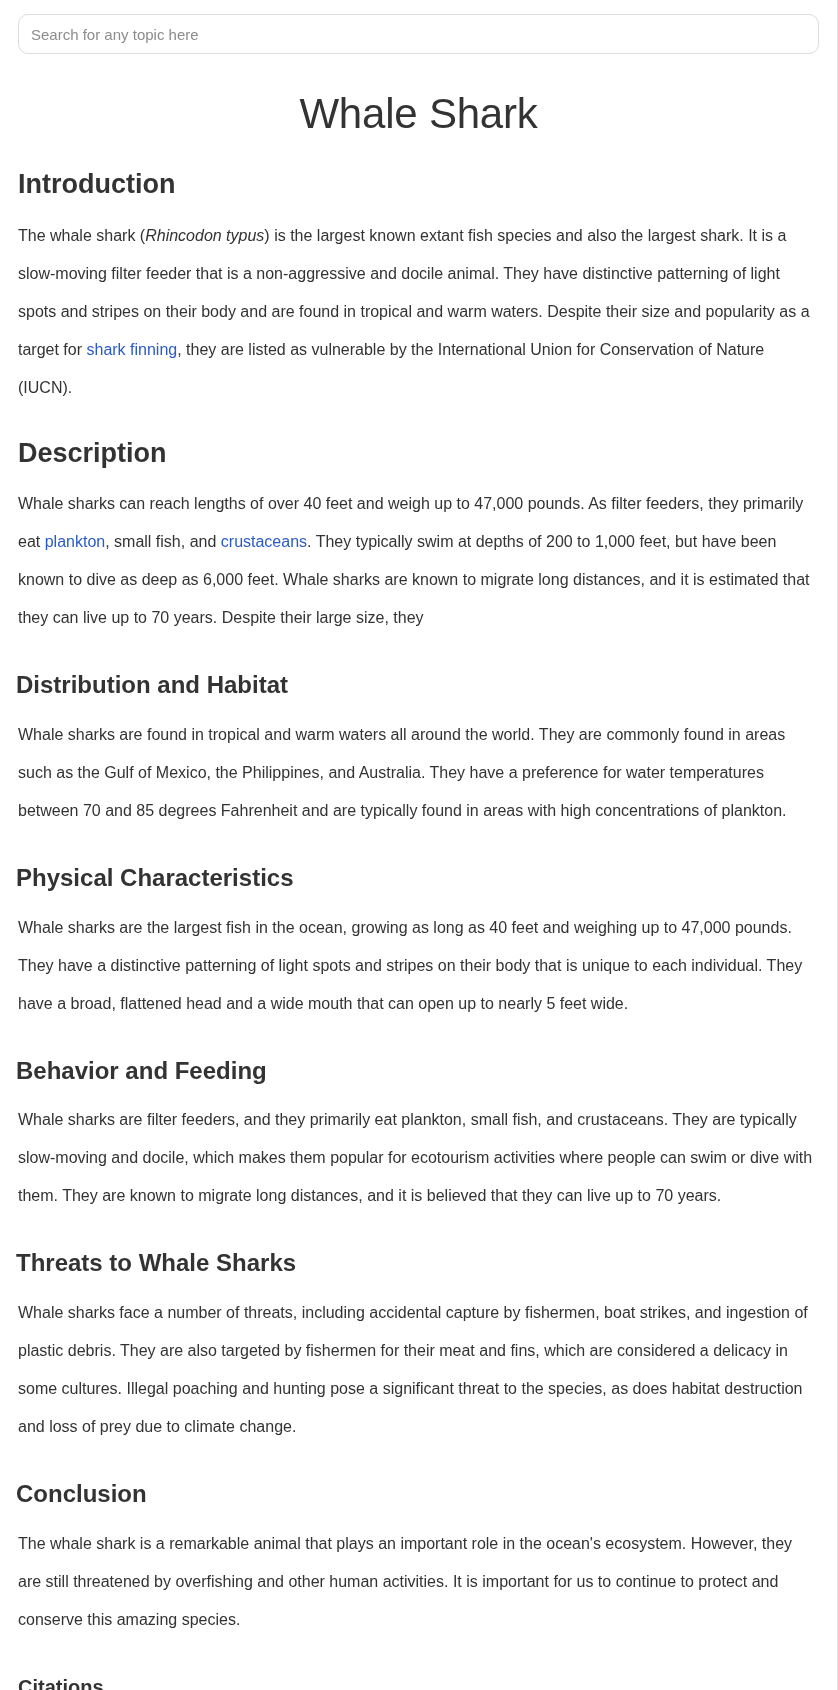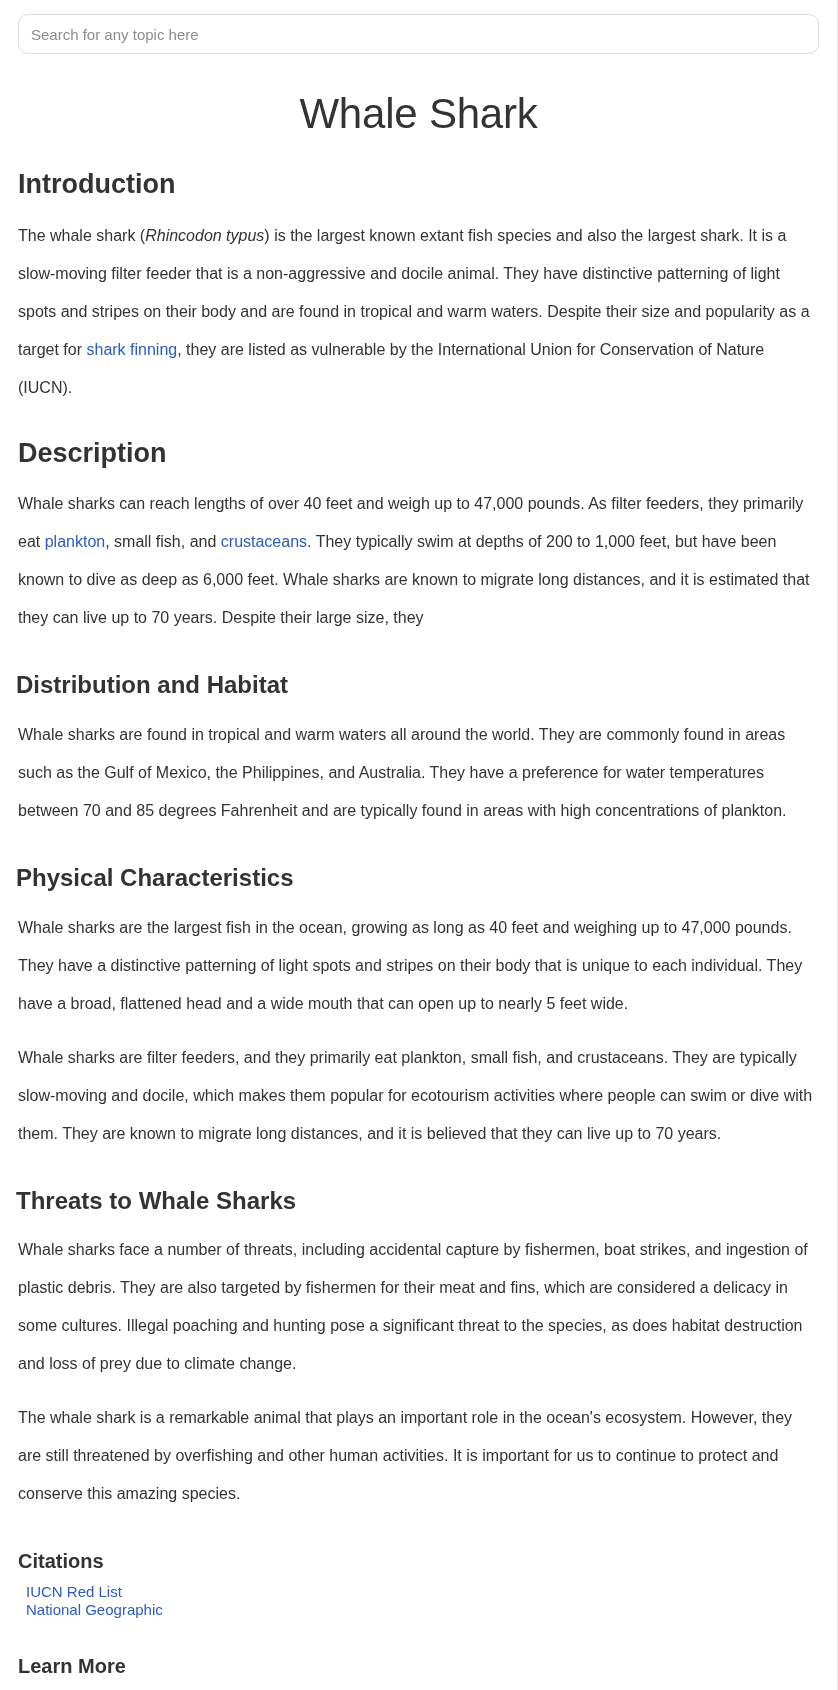--- a/index.html
+++ b/index.html
@@ -115,25 +115,27 @@
 
   <h2 class="section-title">Description</h2>
   <p class="body-text"><span>Whale sharks can reach lengths of over 40 feet and weigh up to 47,000 pounds. As filter feeders, they primarily eat </span><a class="inline-link" href="#">plankton</a><span>, small fish, and </span><a class="inline-link" href="#">crustaceans</a><span>. They typically swim at depths of 200 to 1,000 feet, but have been known to dive as deep as 6,000 feet. Whale sharks are known to migrate long distances, and it is estimated that they can live up to 70 years. Despite their large size, they</span></p>
 
   <h3 class="section-title">Distribution and Habitat</h3>
   <p class="body-text">Whale sharks are found in tropical and warm waters all around the world. They are commonly found in areas such as the Gulf of Mexico, the Philippines, and Australia. They have a preference for water temperatures between 70 and 85 degrees Fahrenheit and are typically found in areas with high concentrations of plankton.</p>
 
   <h3 class="section-title">Physical Characteristics</h3>
   <p class="body-text">Whale sharks are the largest fish in the ocean, growing as long as 40 feet and weighing up to 47,000 pounds. They have a distinctive patterning of light spots and stripes on their body that is unique to each individual. They have a broad, flattened head and a wide mouth that can open up to nearly 5 feet wide.</p>
 
+  <h3 class="section-title">Behavior and Feeding</h3>
   <p class="body-text">Whale sharks are filter feeders, and they primarily eat plankton, small fish, and crustaceans. They are typically slow-moving and docile, which makes them popular for ecotourism activities where people can swim or dive with them. They are known to migrate long distances, and it is believed that they can live up to 70 years.</p>
 
   <h3 class="section-title">Threats to Whale Sharks</h3>
   <p class="body-text">Whale sharks face a number of threats, including accidental capture by fishermen, boat strikes, and ingestion of plastic debris. They are also targeted by fishermen for their meat and fins, which are considered a delicacy in some cultures. Illegal poaching and hunting pose a significant threat to the species, as does habitat destruction and loss of prey due to climate change.</p>
 
+  <h3 class="section-title">Conclusion</h3>
   <p class="body-text">The whale shark is a remarkable animal that plays an important role in the ocean's ecosystem. However, they are still threatened by overfishing and other human activities. It is important for us to continue to protect and conserve this amazing species.</p>
 
   <h2 class="small-head">Citations</h2>
   <ul class="link-list">
     <li><a class="list-link" href="#">IUCN Red List</a></li>
     <li><a class="list-link" href="#">National Geographic</a></li>
   </ul>
 
   <h2 class="small-head">Learn More</h2>
   <ul class="link-list">

